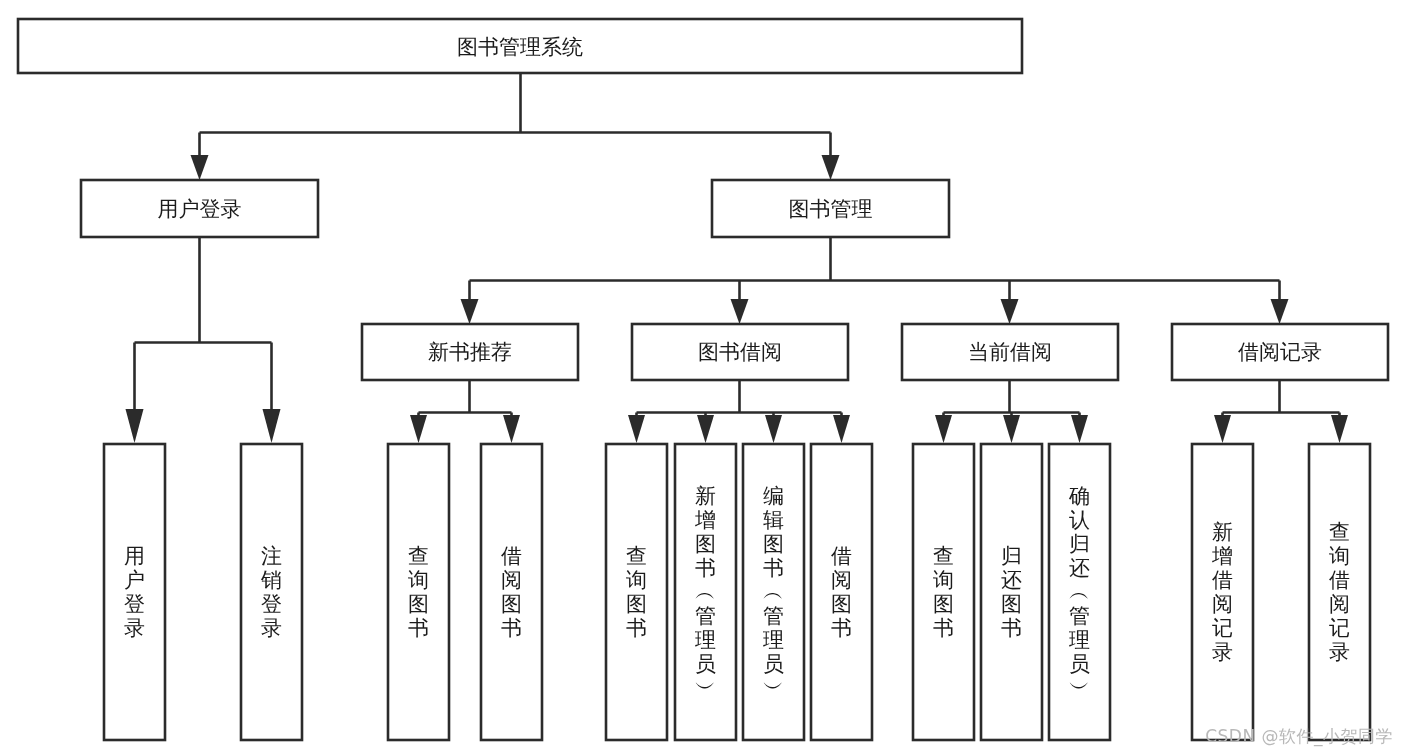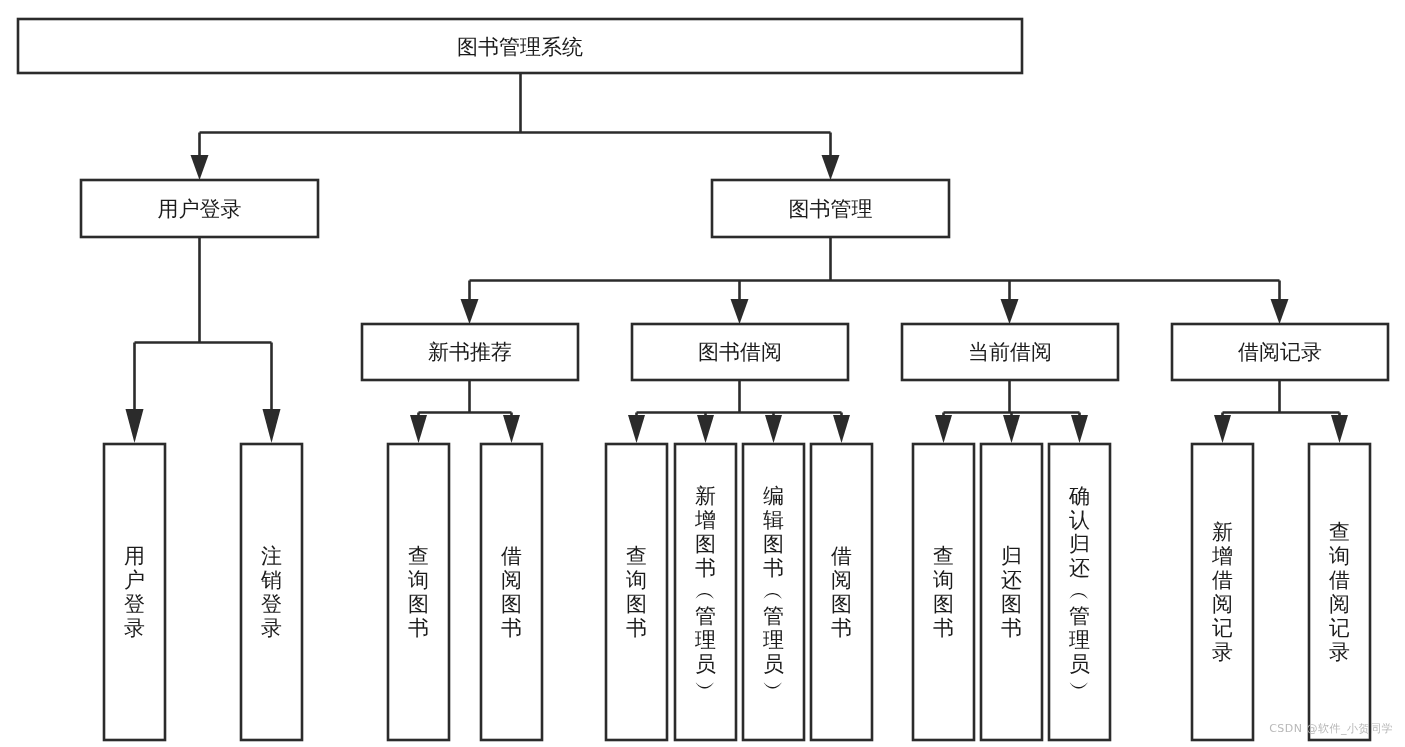--- a/index.html
+++ b/index.html
@@ -53,23 +53,23 @@
   }
   .node-label-v {
     font-family: "DejaVu Sans", "Liberation Sans", sans-serif;
     font-size: 21px;
     fill: #1b1b1b;
     text-anchor: middle;
   }
   .watermark {
     position: absolute;
     right: 12px;
-    bottom: 18px;
-    font-family: "DejaVu Sans", "Liberation Sans", sans-serif;
-    font-size: 11px;
+    bottom: 6px;
+    font-family: "DejaVu Sans", "Liberation Sans", sans-serif;
+    font-size: 17px;
     color: #b8b8b8;
     letter-spacing: 0.5px;
     white-space: nowrap;
     pointer-events: none;
     user-select: none;
   }
 </style>
 </head>
 <body>
 

